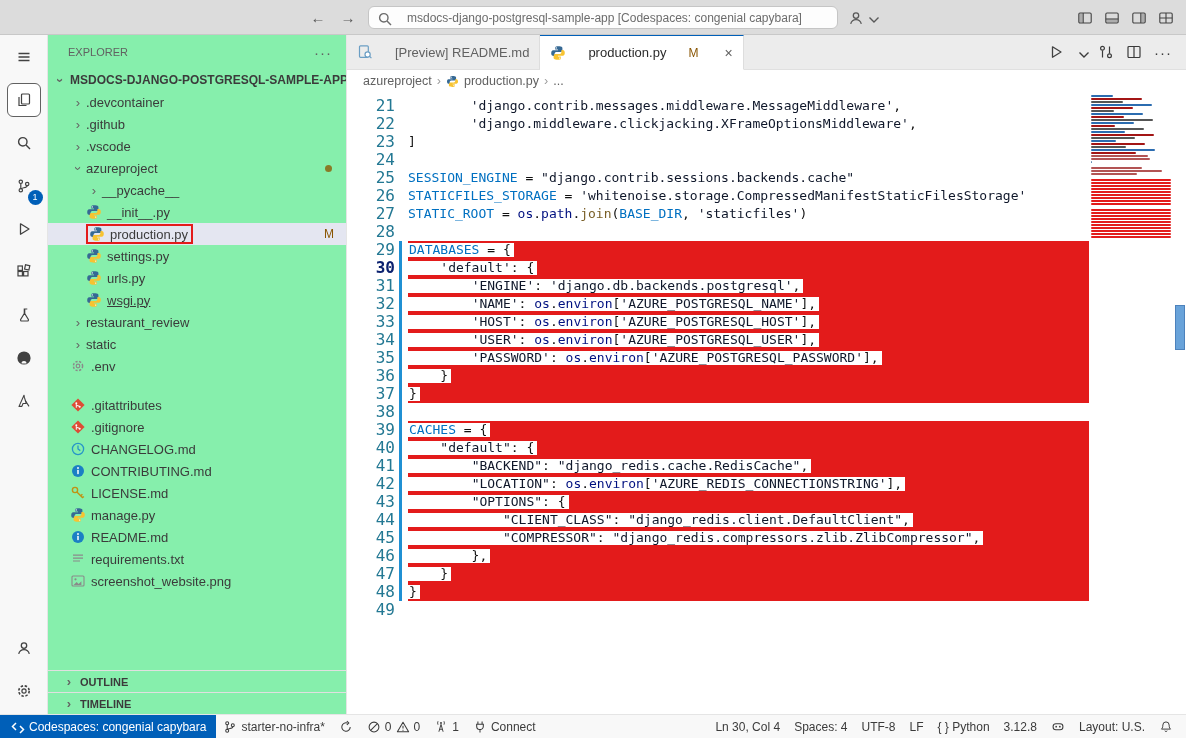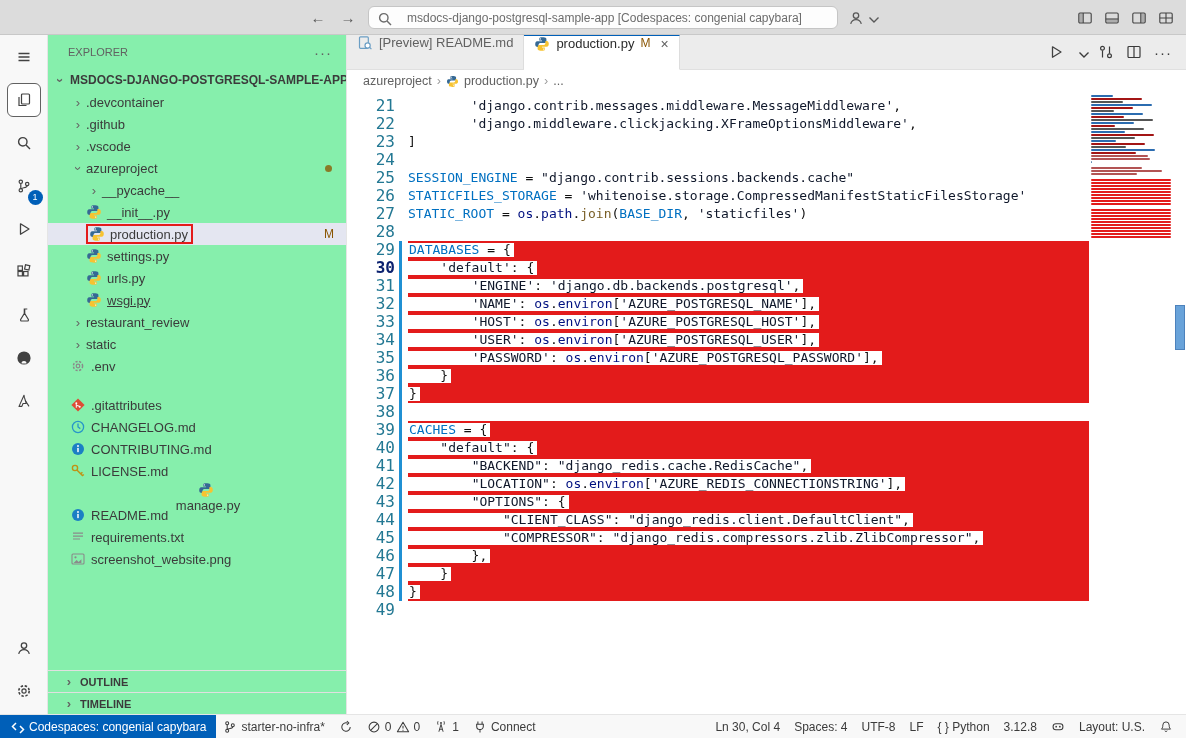--- a/index.html
+++ b/index.html
@@ -49,21 +49,21 @@
   .tree-label { font-size:13px; }
   .tree-badge { margin-left:auto; margin-right:12px; font-size:12px; color:#895503; }
   .dot-badge { margin-left:auto; margin-right:14px; width:7px; height:7px; border-radius:50%; background:#8a7a26; }
   .ann-box { display:flex; align-items:center; border:2px solid #e31b1b; padding:0 3px 0 1px; }
   .sb-sections { margin-top:auto; }
   .sb-section { height:22px; border-top:1px solid #e0e0e0; display:flex; align-items:center; gap:3px; font-weight:700; font-size:11px; color:#3b3b3b; padding-left:13px; cursor:pointer; }
 
   
   .editor-group { flex:1; display:flex; flex-direction:column; min-width:0; }
   .tabbar { height:35px; flex:none; background:#ececec; display:flex; align-items:stretch; border-bottom:1px solid #e0e0e0; }
-  .tab { display:flex; gap:6px; padding:0 10px; border-right:1px solid #ddd; font-size:13px; color:#616161; cursor:pointer; position:relative; }
+  .tab { display:flex; align-items:center; gap:22px; padding:0 10px; border-right:1px solid #ddd; font-size:13px; color:#616161; cursor:pointer; position:relative; }
   .tab.active { background:#fff; color:#2b2b2b; border-top:1px solid #005fb8; border-bottom:1px solid #fff; margin-bottom:-1px; }
   .tab .tclose { font-size:14px; color:#616161; margin-left:4px; cursor:pointer; }
   .tab .tbadge { font-size:12px; color:#895503; }
   .tab .fic { margin-right:0; }
   .tab-actions { margin-left:auto; display:flex; align-items:center; gap:12px; padding-right:14px; color:#3b3b3b; }
   .tab-actions .ic { width:16px; height:16px; cursor:pointer; }
   .tab-actions .mini { width:10px; height:10px; }
   .tab-actions .more { font-size:15px; letter-spacing:1px; cursor:pointer; }
 
   .breadcrumbs { height:22px; flex:none; display:flex; align-items:center; gap:5px; padding-left:16px; font-size:12.5px; color:#616161; background:#fff; }
@@ -372,20 +372,31 @@
               <circle cx="6.3" cy="6.3" r="1" fill="#fff"></circle>
               <circle cx="9.7" cy="9.7" r="1" fill="#fff"></circle>
               <path d="M6.3 7.3v3.4M6.3 7.6c0 1.6 3.4 1 3.4 2.1" fill="none" stroke="#fff" stroke-width="1"></path>
             </svg>
           </span>
           <span class="tree-label">.gitattributes</span>
         </div>
         <div class="tree-row" style="padding-left: 22px;">
           <span class="fic">
             <svg viewBox="0 0 16 16" width="16" height="16" aria-hidden="true">
+              <path d="M8 1.4L14.6 8 8 14.6 1.4 8z" fill="#dd4c35"></path>
+              <circle cx="6.3" cy="6.3" r="1" fill="#fff"></circle>
+              <circle cx="9.7" cy="9.7" r="1" fill="#fff"></circle>
+              <path d="M6.3 7.3v3.4M6.3 7.6c0 1.6 3.4 1 3.4 2.1" fill="none" stroke="#fff" stroke-width="1"></path>
+            </svg>
+          </span>
+          <span class="tree-label">.gitignore</span>
+        </div>
+        <div class="tree-row" style="padding-left: 22px;">
+          <span class="fic">
+            <svg viewBox="0 0 16 16" width="16" height="16" aria-hidden="true">
               <circle cx="8" cy="8" r="5.6" fill="none" stroke="#2795c9" stroke-width="1.3"></circle>
               <path d="M8 4.6V8l2.3 1.6" fill="none" stroke="#2795c9" stroke-width="1.3"></path>
             </svg>
           </span>
           <span class="tree-label">CHANGELOG.md</span>
         </div>
         <div class="tree-row" style="padding-left: 22px;">
           <span class="fic">
             <svg viewBox="0 0 16 16" width="16" height="16" aria-hidden="true">
               <circle cx="8" cy="8" r="6" fill="#1b7fc4"></circle>
@@ -397,21 +408,21 @@
         </div>
         <div class="tree-row" style="padding-left: 22px;">
           <span class="fic">
             <svg viewBox="0 0 16 16" width="16" height="16" aria-hidden="true">
               <circle cx="5" cy="5" r="2.6" fill="none" stroke="#c09213" stroke-width="1.4"></circle>
               <path d="M6.9 6.9l6 6M10.8 10.8l1.6-1.6M12.6 12.6l1.2-1.2" fill="none" stroke="#c09213" stroke-width="1.4"></path>
             </svg>
           </span>
           <span class="tree-label">LICENSE.md</span>
         </div>
-        <div class="tree-row" style="padding-left: 22px; flex-direction: column;">
+        <div class="tree-row" style="padding-left: 22px;">
           <span class="fic">
             <svg viewBox="0 0 16 16" width="16" height="16" aria-hidden="true">
               <path fill="#366994" d="M7.9 1.3c-2.9 0-2.7 1.3-2.7 1.3v1.9h2.8v.8H3.6S1.2 5 1.2 8s2.1 2.9 2.1 2.9h1.3V9s-.1-2.1 2.1-2.1h3.7s2 0 2-2V3S12.9 1.3 7.9 1.3z"></path>
               <circle cx="6.3" cy="2.9" r=".7" fill="#fff"></circle>
               <path fill="#f7c331" d="M8.1 14.7c2.9 0 2.7-1.3 2.7-1.3v-1.9H8v-.8h4.4s2.4.3 2.4-2.7-2.1-2.9-2.1-2.9h-1.3V7s.1 2.1-2.1 2.1H5.6s-2 0-2 2V13s-.2 1.7 4.5 1.7z"></path>
               <circle cx="9.7" cy="13.1" r=".7" fill="#fff"></circle>
             </svg>
           </span>
           <span class="tree-label">manage.py</span>
         </div>

